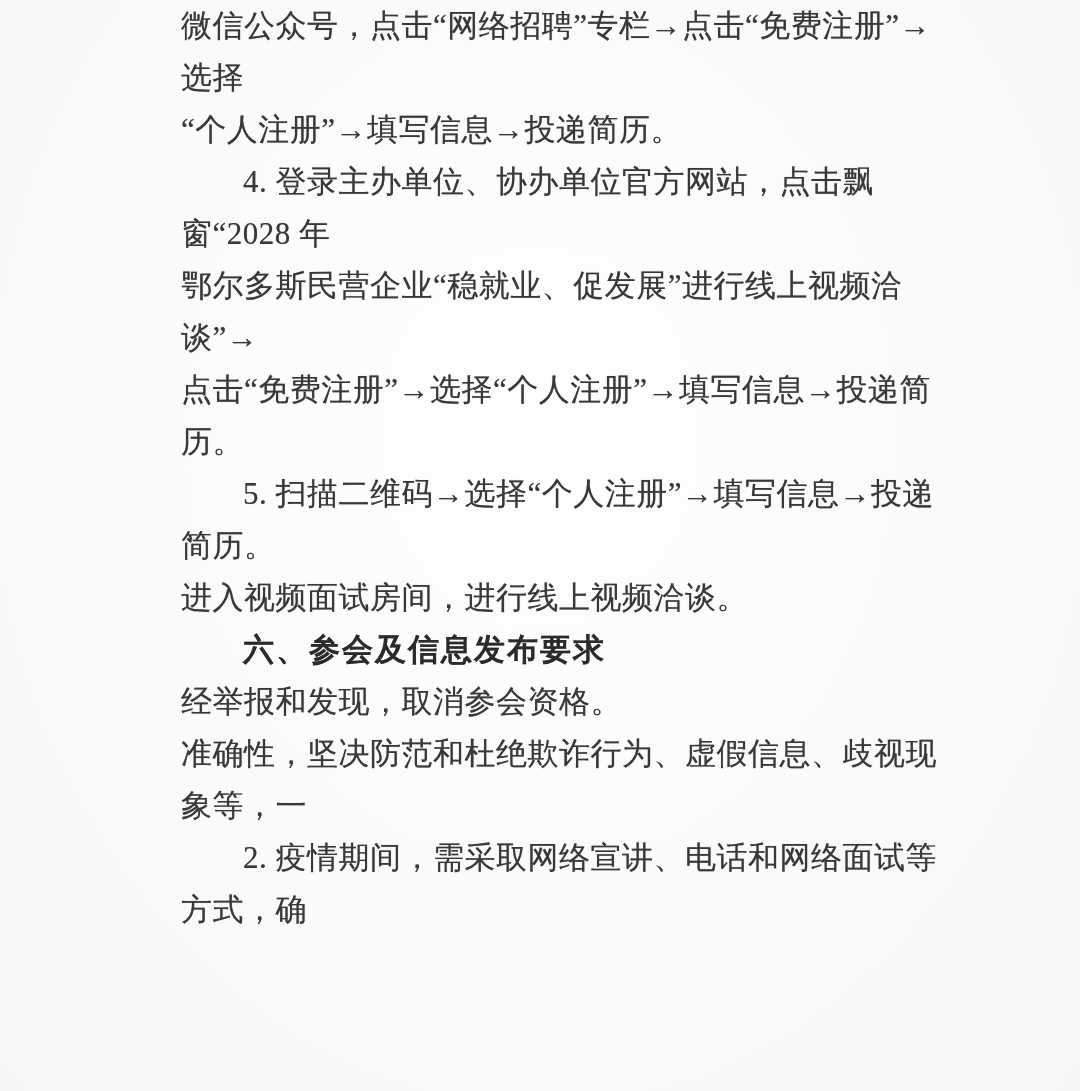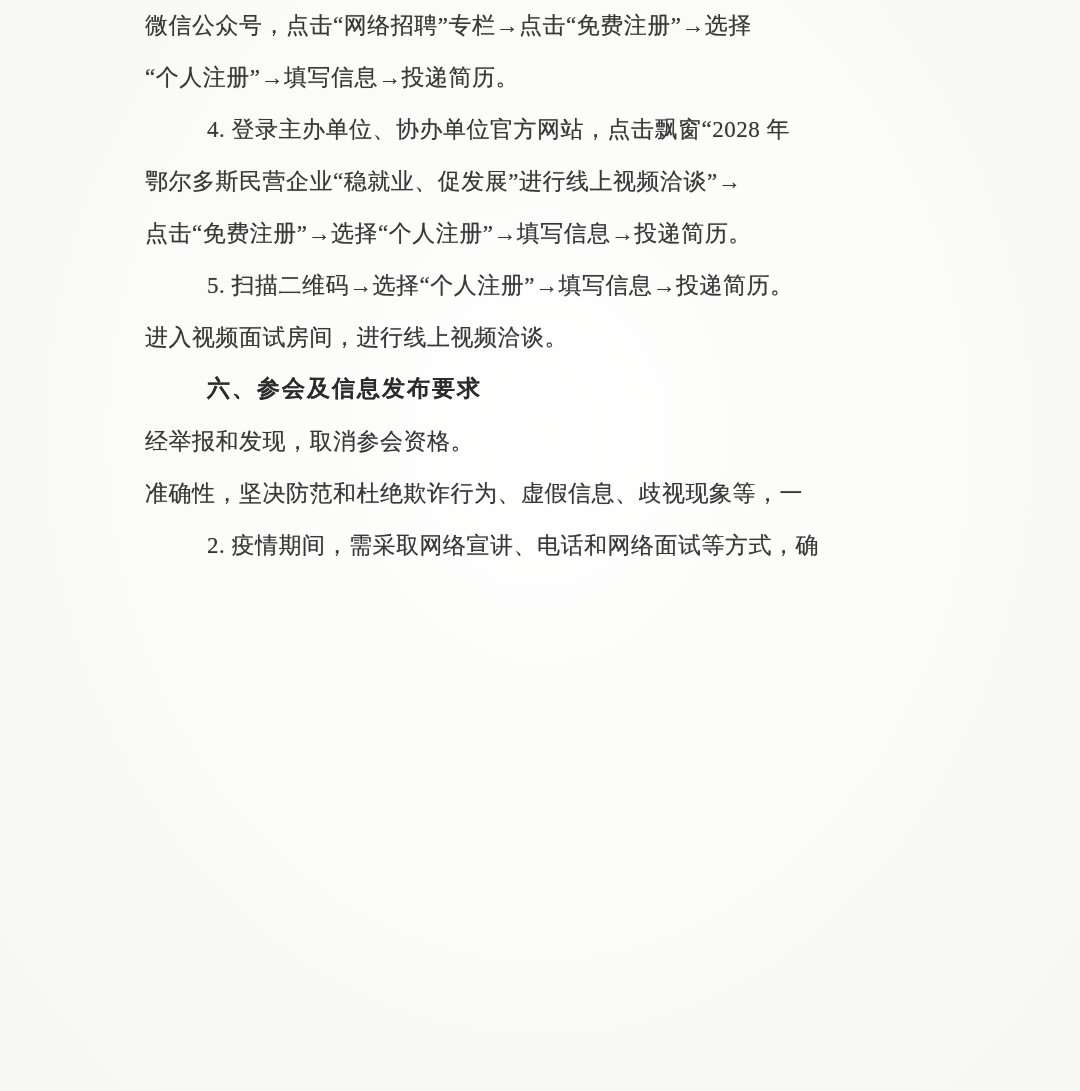--- a/index.html
+++ b/index.html
@@ -15,34 +15,35 @@
     font-family: "Liberation Serif", serif;
   }
   .doc-page {
     position: absolute;
     top: 0;
     left: 145px;
     width: 800px;
     color: #383838;
   }
   .line {
-    font-size: 23px;
+    font-size: 31px;
     line-height: 52px;
     letter-spacing: 0.5px;
     white-space: pre-wrap;
     text-shadow: 0 0 0.7px rgba(55,55,55,0.55);
     font-family: "Liberation Serif", serif;
+    margin-left: 36px;
   }
   .line.indent {
     text-indent: 62px;
   }
   .line.heading {
     font-weight: 700;
     color: #2b2b2b;
-    font-family: Liberation Mono, monospace;
+    font-family: Liberation Sans, sans-serif;
     letter-spacing: 2px;
     text-shadow: 0 0 0.4px rgba(40,40,40,0.6);
   }
 </style>
 </head>
 <body>
 
 <div class="doc-page">
   <div class="line">微信公众号，点击“网络招聘”专栏→点击“免费注册”→选择</div>
   <div class="line">“个人注册”→填写信息→投递简历。</div>

